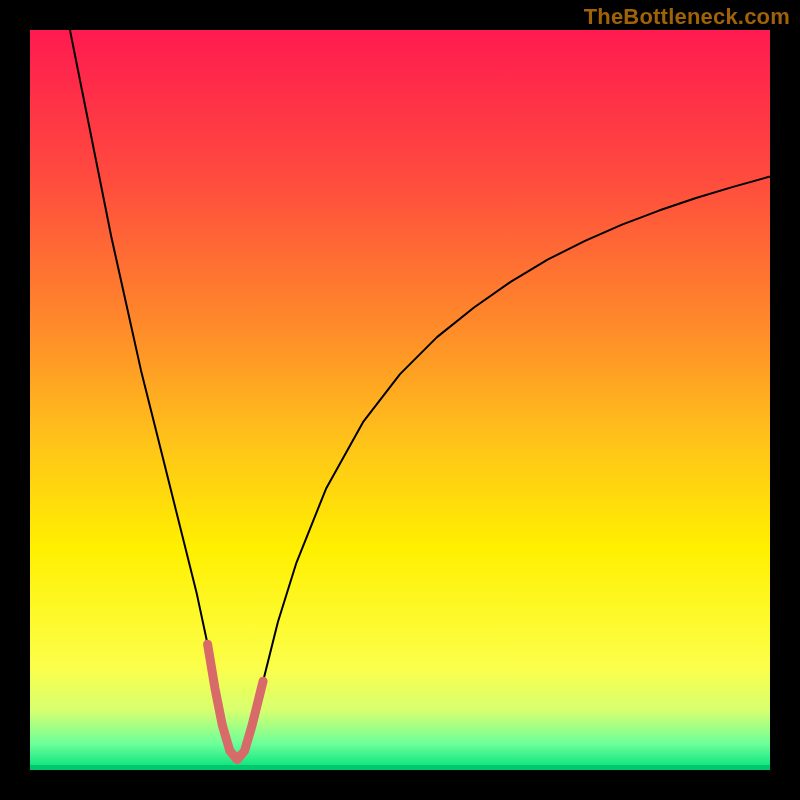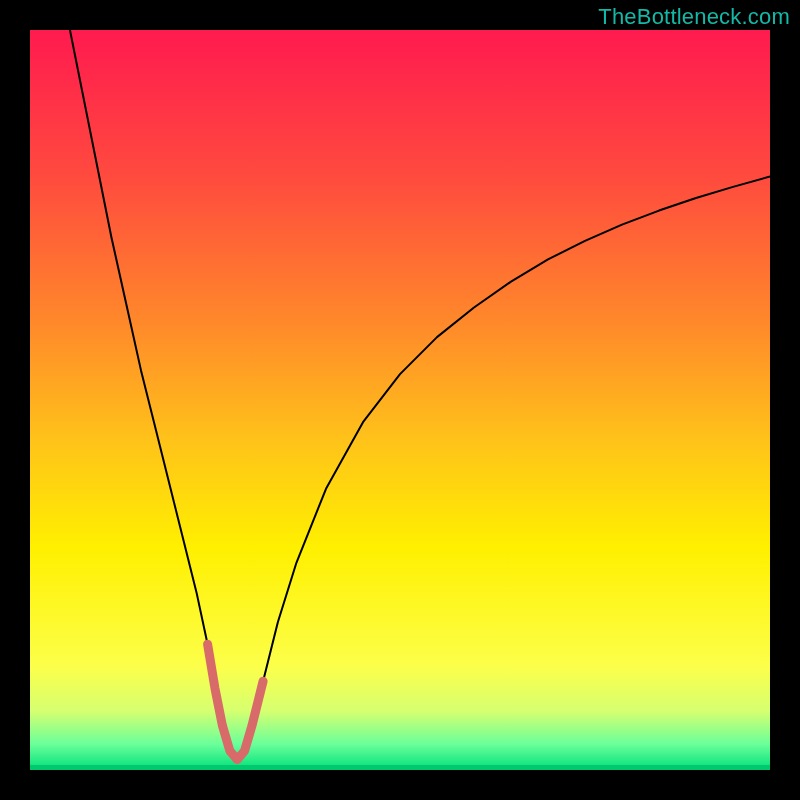--- a/index.html
+++ b/index.html
@@ -8,23 +8,23 @@
     width: 800px;
     height: 800px;
     background: #000000;
     overflow: hidden;
     font-family: Arial, Helvetica, sans-serif;
   }
   .watermark {
     position: absolute;
     top: 4px;
     right: 10px;
-    color: #14b8a6;
+    color: #a16207;
     font-size: 22px;
-    font-weight: 400;
+    font-weight: 700;
     z-index: 10;
     letter-spacing: 0.2px;
   }
   .plot-frame {
     position: absolute;
     left: 30px;
     top: 30px;
     width: 740px;
     height: 740px;
     background: #000;

